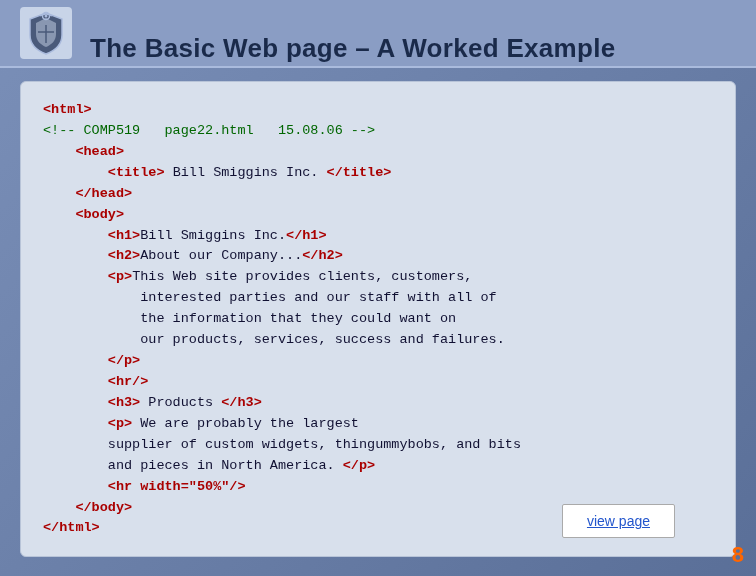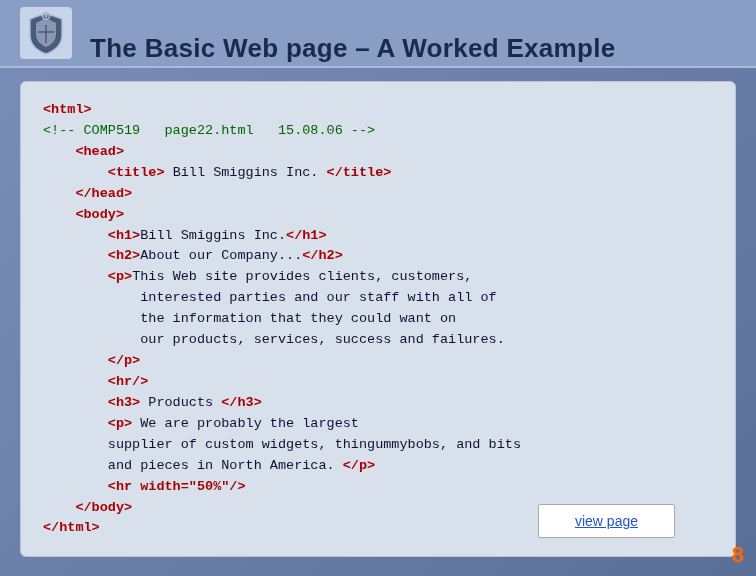--- a/index.html
+++ b/index.html
@@ -86,21 +86,21 @@
     .code-block .normal {
       color: #111133;
     }
 
     .view-page-btn {
       position: absolute;
       bottom: 18px;
       right: 60px;
       background: white;
       border: 1px solid #aaa;
-      padding: 8px 36px;
+      padding: 8px 24px;
       color: #2255cc;
       font-size: 14px;
       text-decoration: underline;
       cursor: pointer;
       border-radius: 2px;
     }
 
     
     .page-number {
       position: absolute;

